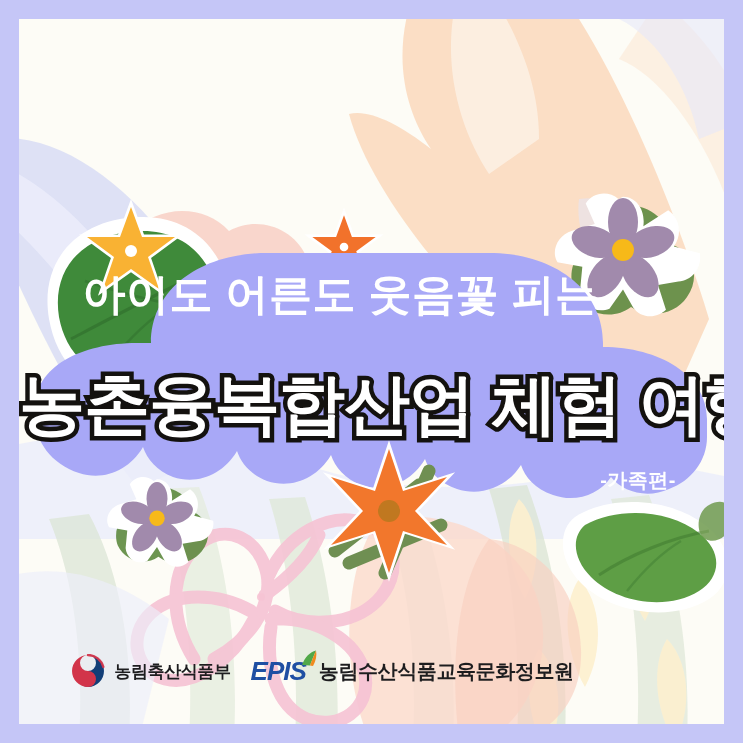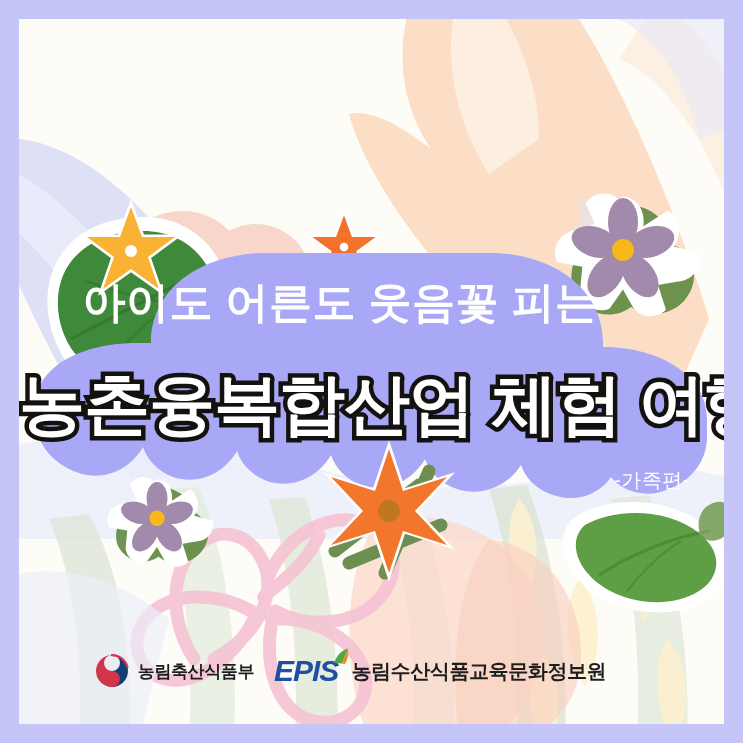--- a/index.html
+++ b/index.html
@@ -55,21 +55,21 @@
   }
 
   .headline-stack {
     position: absolute;
     inset: 0;
     z-index: 5;
   }
 
   .sub-line {
     position: absolute;
-    top: 34px;
+    top: 26px;
     left: 0;
     width: 643px;
     text-align: center;
     color: #ffffff;
     font-size: 43px;
     font-weight: 700;
     letter-spacing: 0.5px;
     line-height: 1;
     white-space: nowrap;
   }
@@ -88,40 +88,39 @@
     color: #ffffff;
     -webkit-text-stroke: 9px #14120f;
     paint-order: stroke fill;
     text-shadow:
        0 4px 0 rgba(20,18,15,0.30);
   }
 
   .edition-tag {
     position: absolute;
     top: 220px;
-    right: 34px;
+    right: 48px;
     color: #ffffff;
     font-size: 20px;
-    font-weight: 400;
+    font-weight: 700;
     letter-spacing: 0.5px;
     white-space: nowrap;
   }
 
   
   .footer-logos {
     position: absolute;
     left: 0;
     bottom: 36px;
     width: 607px;
     display: flex;
     align-items: center;
     justify-content: center;
     gap: 20px;
     z-index: 6;
-    padding-left: 28px;
   }
   .logo-group {
     display: flex;
     align-items: center;
     gap: 9px;
   }
   .logo-mark {
     display: block;
     flex: 0 0 auto;
   }
@@ -131,21 +130,21 @@
     color: #1d1d1f;
     letter-spacing: -0.4px;
     white-space: nowrap;
   }
   .logo-text-kr.small {
     font-size: 20px;
   }
   .epis-word {
     position: relative;
     display: inline-block;
-    font-size: 30px;
+    font-size: 26px;
     font-weight: 800;
     font-style: italic;
     color: #1f4fa3;
     letter-spacing: -1px;
     line-height: 1;
     padding-right: 4px;
   }
 </style>
 </head>
 <body>

